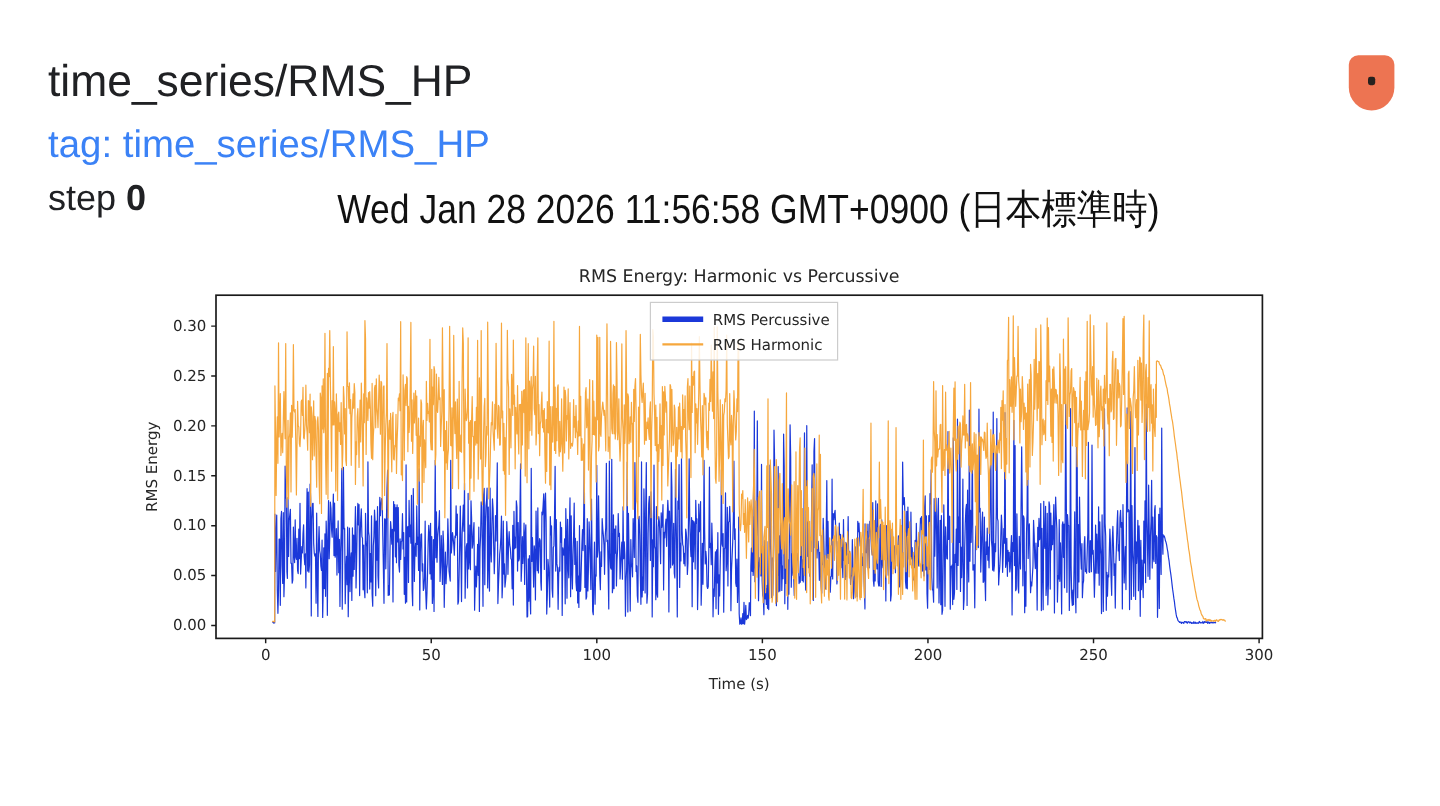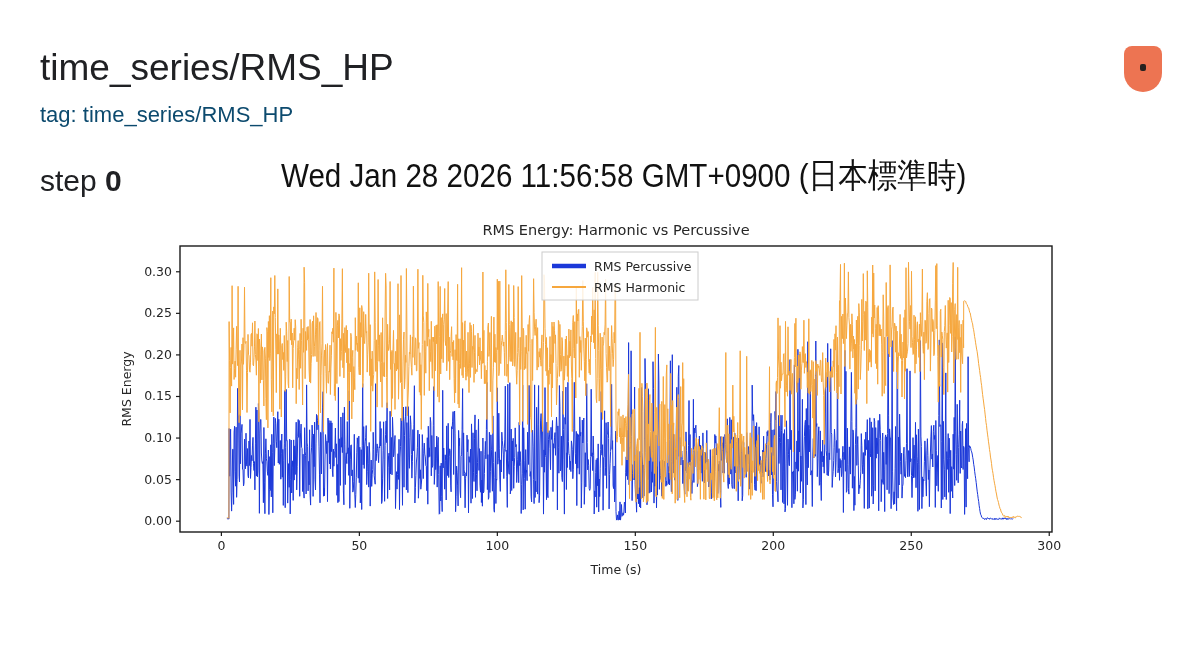--- a/index.html
+++ b/index.html
@@ -1,20 +1,20 @@
 <!DOCTYPE html>
 <html><head>
 <meta charset="utf-8">
 <style>
   html,body{margin:0;padding:0;background:#ffffff;}
   body{width:1200px;height:672px;position:relative;overflow:hidden;
        font-family:"Liberation Sans",sans-serif;color:#1f1f1f;}
   .h-title{position:absolute;left:40px;top:48px;font-size:37px;line-height:1.1;color:#202124;}
-  .h-tag{position:absolute;left:40px;top:103px;font-size:22px;line-height:1.1;color:#0c4a6e;}
-  .h-step{position:absolute;left:40px;top:164px;font-size:30px;line-height:1.1;color:#202124;}
+  .h-tag{position:absolute;left:40px;top:103px;font-size:32px;line-height:1.1;color:#3b82f6;}
+  .h-step{position:absolute;left:40px;top:149px;font-size:30px;line-height:1.1;color:#202124;}
   .h-step b{font-weight:700;}
   .timestamp{position:absolute;left:281px;top:157px;font-size:34px;line-height:1.1;color:#111;
              white-space:nowrap;transform:scaleX(0.87);transform-origin:0 50%;}
   .pin{position:absolute;left:1124px;top:46px;width:38px;height:46px;padding:0;
        background:#ed7452;border:none;border-radius:8px 8px 19px 19px;cursor:pointer;}
   .pin-dot{position:absolute;left:50%;top:40%;width:6px;height:7px;margin-left:-3px;
            background:#26211f;border-radius:2px;}
   .figure{position:absolute;left:105px;top:218px;width:990px;height:375px;}
   svg text{user-select:none;}
   .tick{font:12.5px "DejaVu Sans",sans-serif;fill:#262626;}

